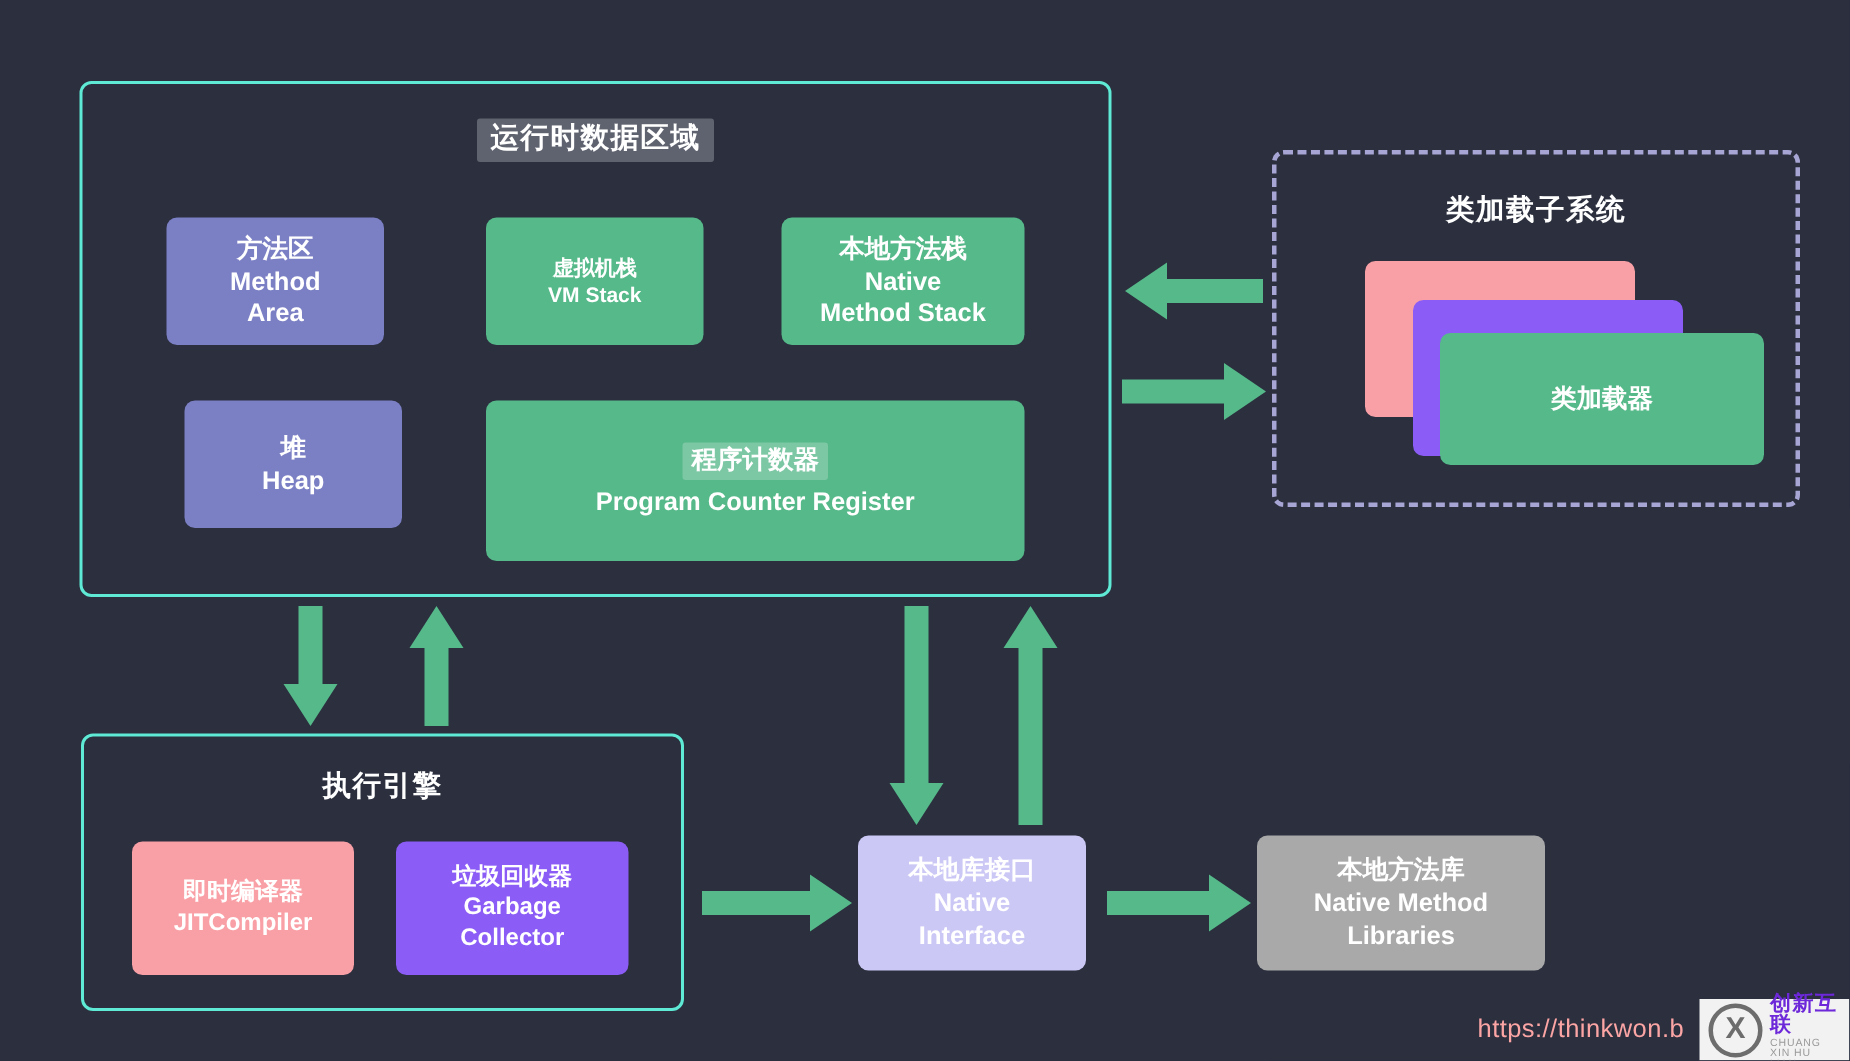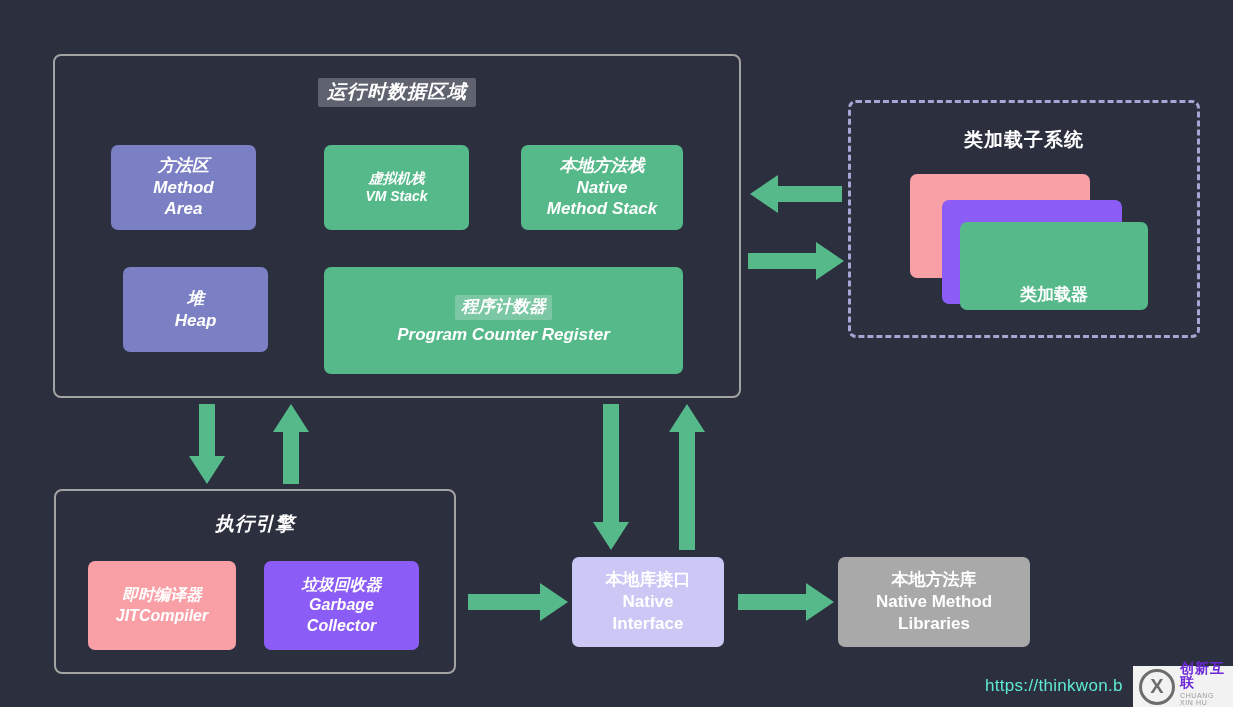--- a/index.html
+++ b/index.html
@@ -41,21 +41,21 @@
   .c-orange  { background: #8b5cf6; }
   .c-lav     { background: #ccc8f5; color: #ffffff; }
   .c-gray    { background: #a9a9a9; }
 
   
   .panel {
     position: absolute;
     border-radius: 8px;
     box-sizing: border-box;
   }
-  .panel-solid { border: 2px solid #a3a3a3; font-style: italic; }
+  .panel-solid { border: 2px solid #5eead4; }
   .panel-dashed { border: 3px dashed #a7a5d4; }
 
   .panel-title {
     position: absolute;
     left: 0;
     right: 0;
     text-align: center;
     color: #ffffff;
     font-weight: bold;
     font-size: 19px;
@@ -73,21 +73,21 @@
   }
 
   
   .arrow { position: absolute; }
   .arrow .shaft { position: absolute; background: #56b98a; }
   .arrow .head  { position: absolute; width: 0; height: 0; }
 
   
   .wm {
     position: absolute;
-    color: #5eead4;
+    color: #fca5a5;
     font-size: 17px;
     letter-spacing: 0.3px;
     white-space: nowrap;
   }
   .logo-badge {
     position: absolute;
     background: #f2f2f2;
     display: flex;
     align-items: center;
     box-sizing: border-box;
@@ -145,21 +145,21 @@
       <span class="ln" style="margin-top:4px;">Program Counter Register</span>
     </div>
   </div>
 
   <div class="panel panel-dashed" style="left:848px; top:100px; width:352px; height:238px;">
     <div class="panel-title" style="top:24px;">类加载子系统</div>
   </div>
 
   <div class="card c-pink" style="left:910px; top:174px; width:180px; height:104px;"></div>
   <div class="card c-orange" style="left:942px; top:200px; width:180px; height:104px;"></div>
-  <div class="card c-green" style="left:960px; top:222px; width:188px; height:88px; font-size:17px;justify-content:flex-end;">
+  <div class="card c-green" style="left:960px; top:222px; width:216px; height:88px; font-size:17px;">
     <span class="ln">类加载器</span>
   </div>
 
   <div class="panel panel-solid" style="left:54px; top:489px; width:402px; height:185px;">
     <div class="panel-title" style="top:20px;">执行引擎</div>
 
     <div class="card c-pink" style="left:32px; top:70px; width:148px; height:89px; font-size:16px;">
       <span class="ln">即时编译器</span>
       <span class="ln">JITCompiler</span>
     </div>

